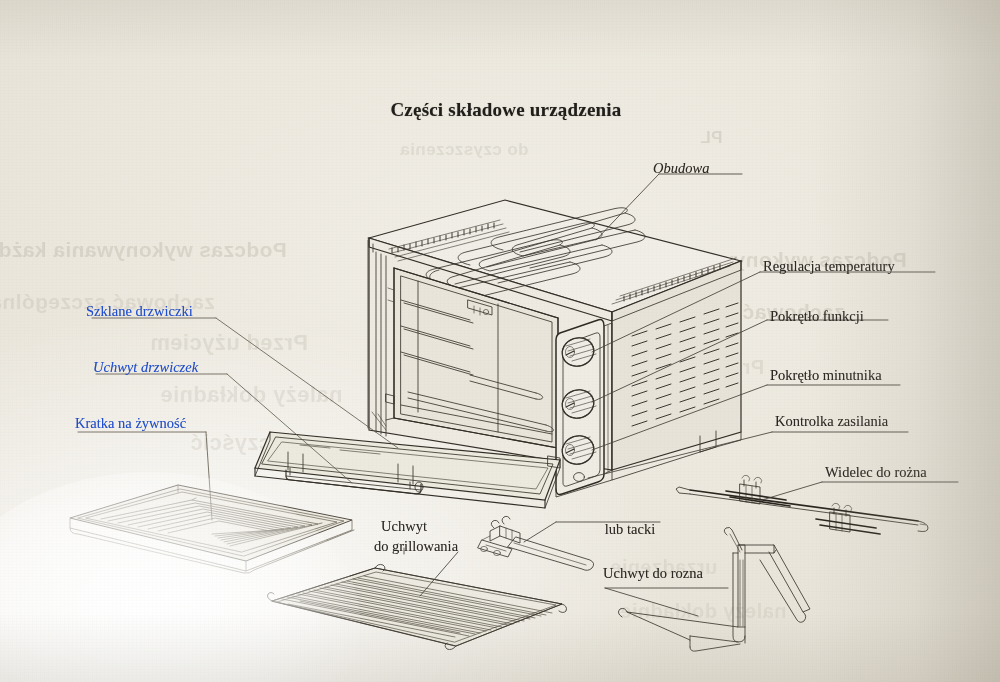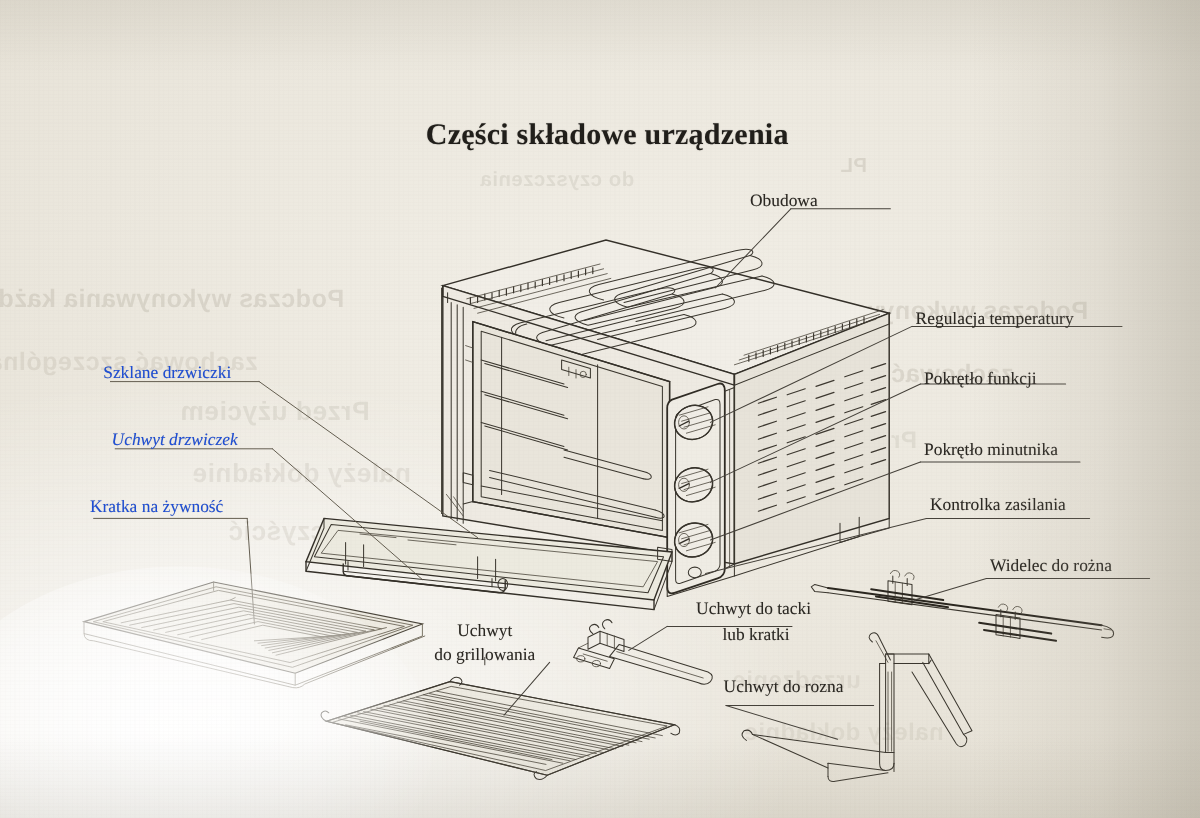--- a/index.html
+++ b/index.html
@@ -83,21 +83,21 @@
     white-space: nowrap;
     letter-spacing: 0.4px;
   }
 
   
   .title {
     position: absolute;
     left: 0; top: 99px;
     width: 1000px;
     text-align: center;
-    font-size: 25px;
+    font-size: 19px;
     font-weight: bold;
     letter-spacing: 0.2px;
     color: #201e1a;
     text-shadow: 0 0 1px rgba(40,38,32,0.35);
   }
   .title-shift { display: inline-block; transform: translateX(6px); }
 
   
   .label {
     position: absolute;
@@ -478,36 +478,35 @@
 
       <path class="leader" d="M605,588 L728,588"></path>
       <path class="leader" d="M605,588 L698,616"></path>
     </g>
   </svg>
 
   <div class="title">
     <span class="title-shift">Części składowe urządzenia</span>
   </div>
 
-  <div class="label" style="left:625px; top:160px;">Obudowa</div>
+  <div class="label" style="left:653px; top:160px;font-style:italic;">Obudowa</div>
   <div class="label" style="left:763px; top:258px;">Regulacja  temperatury</div>
   <div class="label" style="left:770px; top:308px;">Pokrętło funkcji</div>
   <div class="label" style="left:770px; top:367px;">Pokrętło minutnika</div>
   <div class="label" style="left:775px; top:413px;">Kontrolka zasilania</div>
   <div class="label" style="left:825px; top:464px;">Widelec do rożna</div>
 
   <div class="label faint" style="left:86px; top:303px;">Szklane drzwiczki</div>
   <div class="label faint" style="left:93px; top:359px;font-style:italic;">Uchwyt drzwiczek</div>
   <div class="label faint" style="left:75px; top:415px;">Kratka na żywność</div>
 
   <div class="label c" style="left:354px; top:518px; width:100px;">Uchwyt</div>
-  <div class="label c" style="left:340px; top:538px; width:128px;">do grillowania</div>
-
-  <div class="label c" style="left:548px; top:500px; width:160px;">Uchwyt do tacki</div>
-  <div class="label c" style="left:560px; top:521px; width:140px;">lub kratki</div>
+  <div class="label c" style="left:352px; top:538px; width:128px;">do grillowania</div>
+
+  <div class="label c" style="left:560px; top:521px; width:140px;">lub tacki</div>
 
   <div class="label" style="left:603px; top:565px;">Uchwyt do rozna</div>
 
   <div class="glare"></div>
   <div class="grain"></div>
   <div class="paper-shadow-right"></div>
   <div class="paper-shadow-top"></div>
   <div class="paper-shadow-bottom"></div>
 </div>
 

